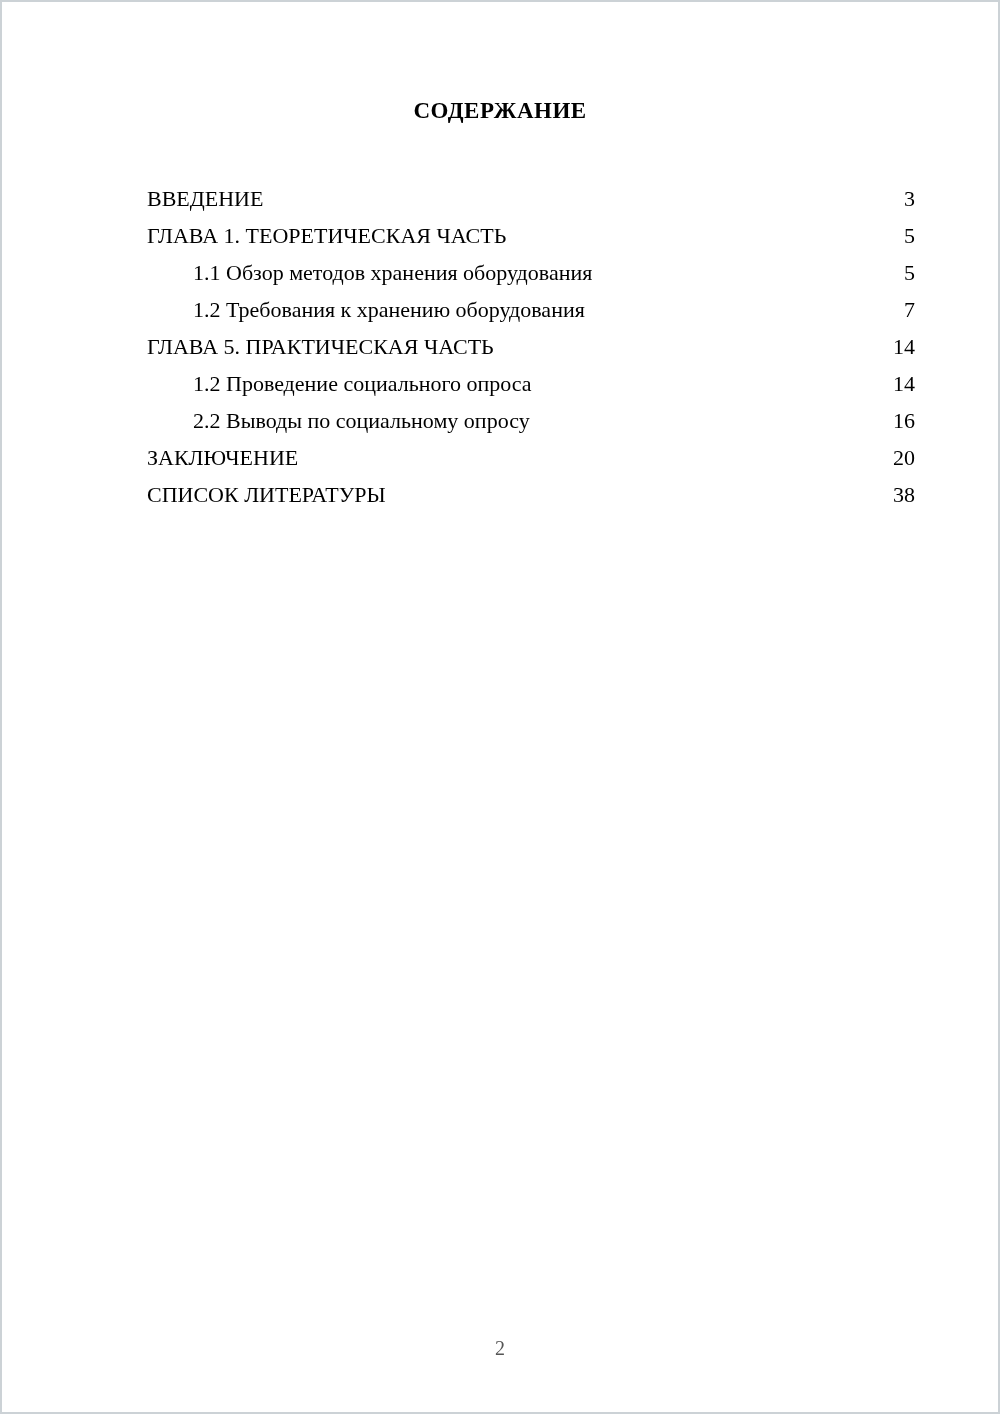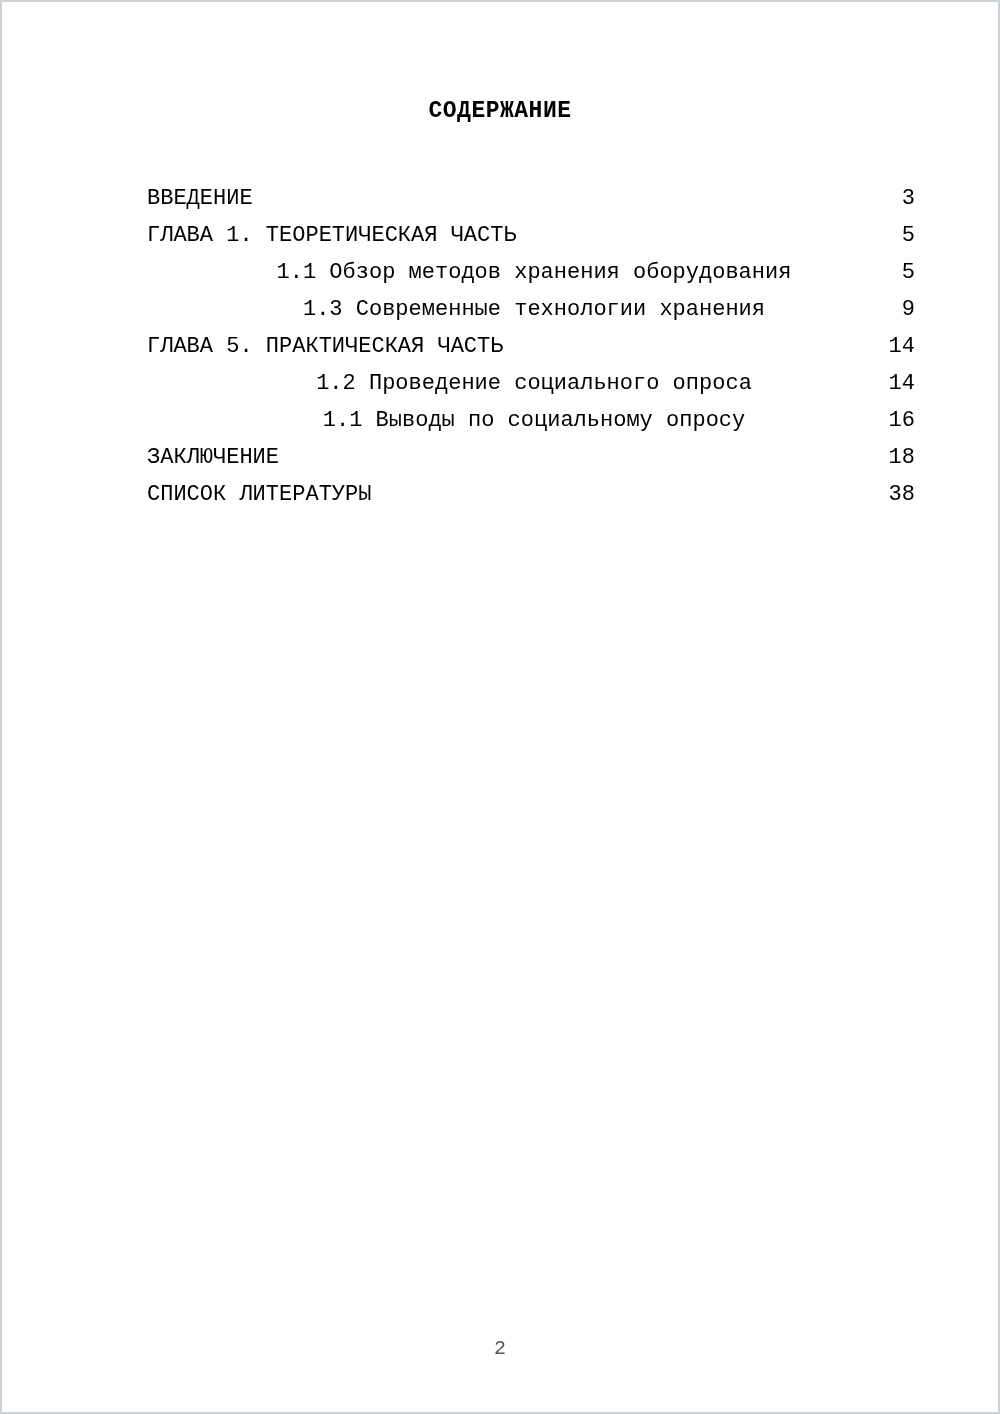--- a/index.html
+++ b/index.html
@@ -7,21 +7,21 @@
     padding: 0;
     background: #ffffff;
   }
   .page {
     position: relative;
     width: 1000px;
     height: 1414px;
     box-sizing: border-box;
     background: #ffffff;
     border: 2px solid #ccd2d6;
-    font-family: Liberation Mono, monospace;
+    font-family: Liberation Serif, serif;
     color: #000000;
   }
   .doc-title {
     padding-top: 96px;
     text-align: center;
     font-size: 23px;
     font-weight: bold;
     letter-spacing: 0.5px;
   }
   .toc {
@@ -36,21 +36,20 @@
     font-size: 22px;
     line-height: 37px;
     white-space: nowrap;
   }
   .toc-row .label {
     flex: 1 1 auto;
     overflow: hidden;
   }
   .toc-row.sub .label {
     padding-left: 46px;
-    text-align: center;
   }
   .toc-row .pageno {
     flex: 0 0 auto;
     text-align: right;
     min-width: 40px;
   }
   .footer-pageno {
     position: absolute;
     left: 0;
     bottom: 52px;
@@ -77,45 +76,45 @@
     <div class="toc-row">
       <span class="label">ГЛАВА 1. ТЕОРЕТИЧЕСКАЯ ЧАСТЬ</span>
       <span class="pageno">5</span>
     </div>
 
     <div class="toc-row sub">
       <span class="label">1.1 Обзор методов хранения оборудования</span>
       <span class="pageno">5</span>
     </div>
 
+    <div class="toc-row sub">
+      <span class="label">1.2 Требования к хранению оборудования</span>
+      <span class="pageno">7</span>
+    </div>
 
-    <div class="toc-row sub">
-      <span class="label">1.3 Современные технологии хранения</span>
-      <span class="pageno">9</span>
-    </div>
 
 
     <div class="toc-row">
       <span class="label">ГЛАВА 5. ПРАКТИЧЕСКАЯ ЧАСТЬ</span>
       <span class="pageno">14</span>
     </div>
 
     <div class="toc-row sub">
       <span class="label">1.2 Проведение социального опроса</span>
       <span class="pageno">14</span>
     </div>
 
     <div class="toc-row sub">
-      <span class="label">1.1 Выводы по социальному опросу</span>
+      <span class="label">2.2 Выводы по социальному опросу</span>
       <span class="pageno">16</span>
     </div>
 
     <div class="toc-row">
       <span class="label">ЗАКЛЮЧЕНИЕ</span>
-      <span class="pageno">18</span>
+      <span class="pageno">20</span>
     </div>
 
     <div class="toc-row">
       <span class="label">СПИСОК ЛИТЕРАТУРЫ</span>
       <span class="pageno">38</span>
     </div>
 
   </div>
 
   <div class="footer-pageno">2</div>

